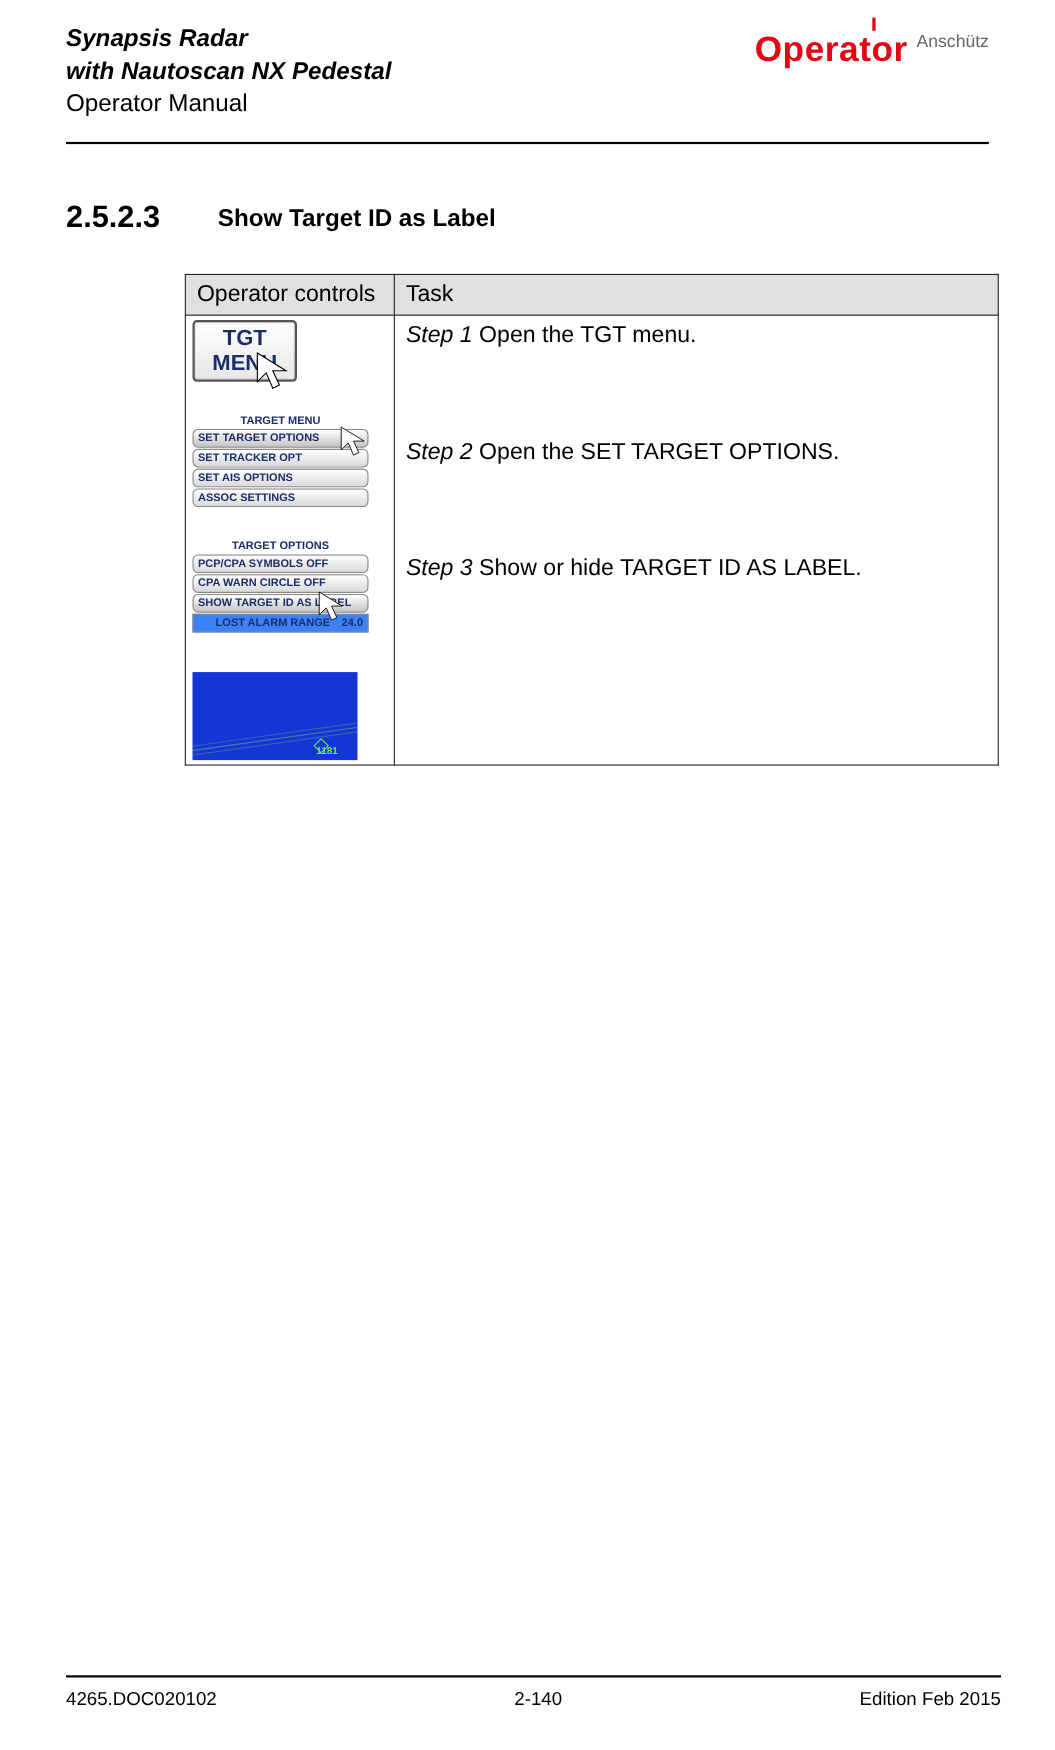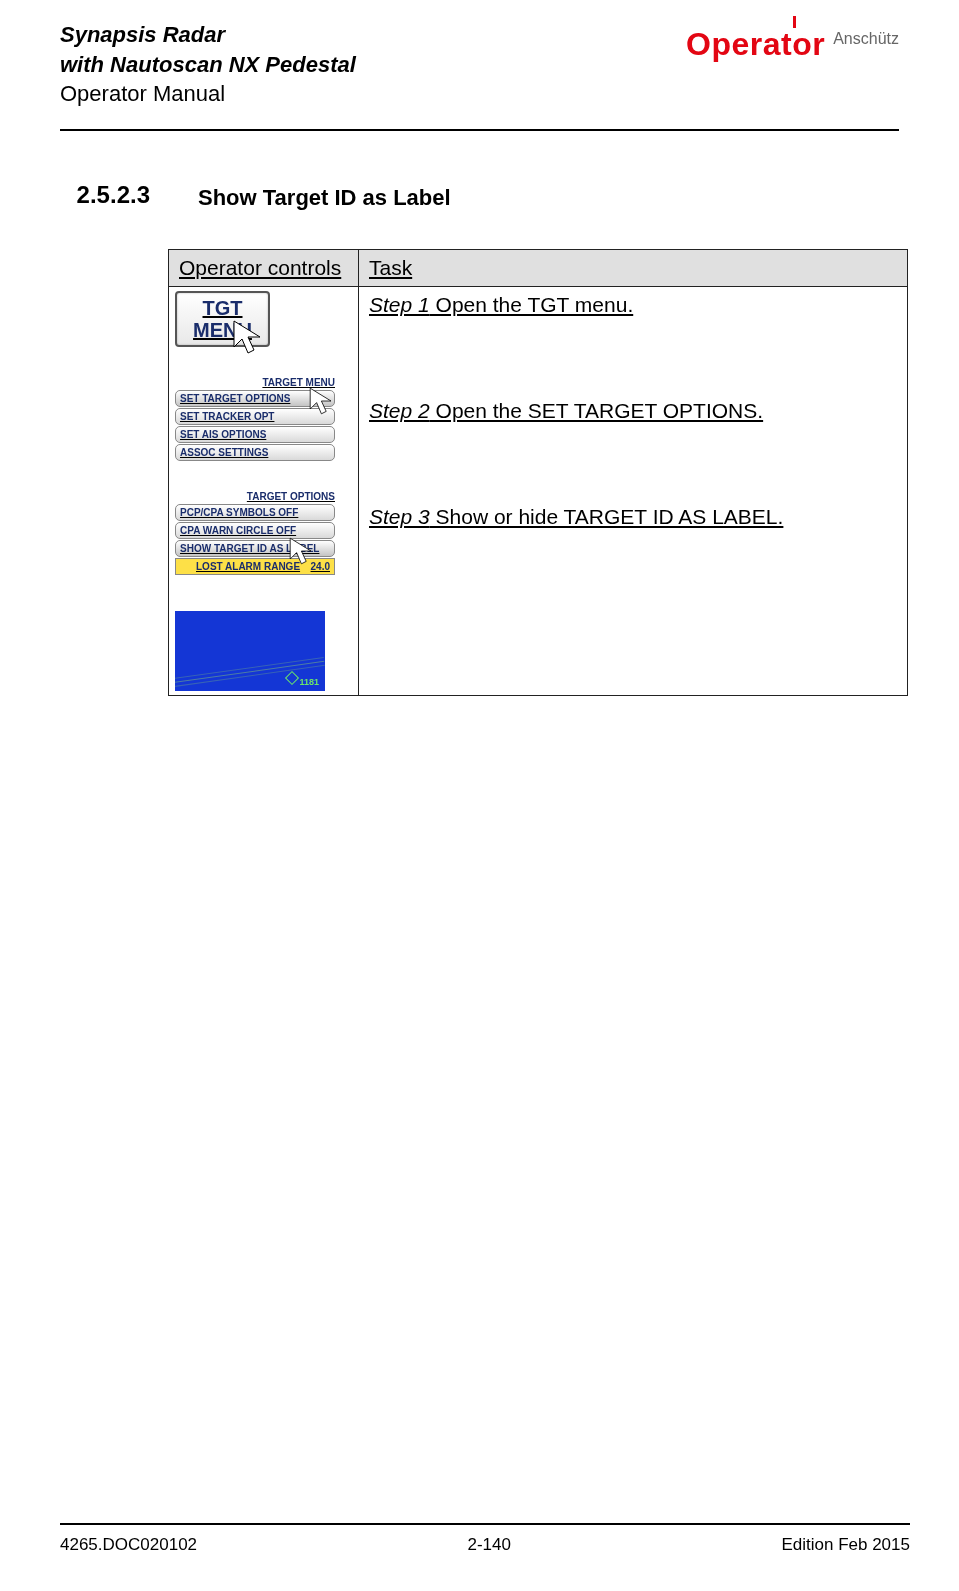--- a/index.html
+++ b/index.html
@@ -44,34 +44,32 @@
       font-weight: 500;
       color: #666;
       margin-top: 4px;
     }
     .section {
       display: flex;
       gap: 48px;
       margin-bottom: 28px;
     }
     .section-num {
-      font-size: 24px;
+      font-size: 28px;
       font-weight: bold;
       width: 90px;
       flex-shrink: 0;
-      text-align: right;
     }
     .section-body { flex: 1; font-size: 22px; line-height: 1.55; }
     .section-title { font-weight: bold; }
     .section-desc { font-weight: normal; }
     .table-wrap {
       margin-left: 108px;
       width: 740px;
       margin-top: 34px;
-      text-decoration: underline;
     }
     table {
       border-collapse: collapse;
       width: 100%;
       font-size: 21px;
     }
     th, td {
       border: 1px solid #222;
       text-align: left;
       vertical-align: top;
@@ -110,41 +108,41 @@
     }
     .menu-block {
       width: 160px;
       font-size: 10px;
       margin-top: 28px;
       margin-bottom: 14px;
       position: relative;
     }
     .menu-title {
       font-weight: bold;
-      text-align: right;
+      text-align: center;
       color: #1a2d6b;
       font-size: 10px;
       padding: 2px 0;
     }
     .menu-item {
       background: linear-gradient(#fff,#d9d9d9);
       border: 1px solid #888;
       border-radius: 5px;
       text-align: left;
       color: #1a2d6b;
       font-weight: bold;
       font-size: 10px;
       padding: 2px 4px;
       margin-bottom: 1px;
       white-space: nowrap;
       overflow: hidden;
     }
     .menu-item.sel { background: linear-gradient(#fff,#c4c4c4); }
     .menu-item.lost {
-      background: #fde047;
+      background: #3b82f6;
       border-radius: 0;
       text-align: left;
       font-weight: bold;
       display: flex;
       justify-content: space-between;
       padding-left: 20px;
     }
     .ppi-swatch {
       width: 150px;
       height: 80px;
@@ -167,21 +165,21 @@
       position: absolute;
       right: 28px;
       bottom: 8px;
       width: 10px;
       height: 10px;
       border: 1.5px solid #6ae66a;
       transform: rotate(45deg);
     }
     .ppi-swatch .label {
       position: absolute;
-      right: 6px;
+      right: 18px;
       bottom: 4px;
       color: #6ae66a;
       font-size: 9px;
       font-weight: bold;
     }
     .footer {
       position: absolute;
       bottom: 36px;
       left: 60px;
       right: 49px;

